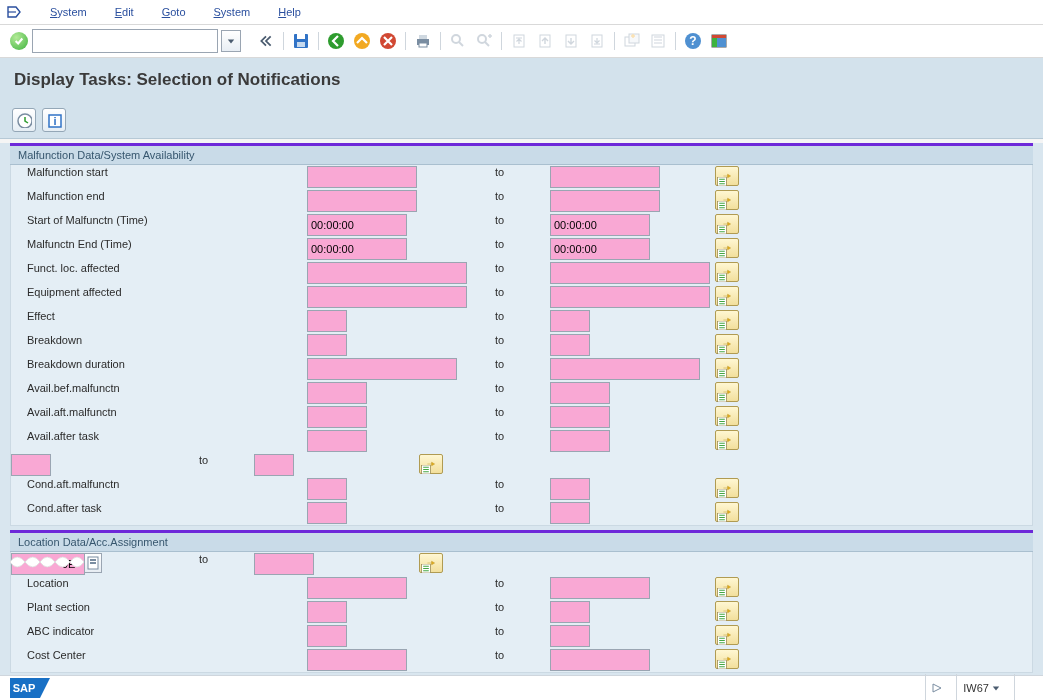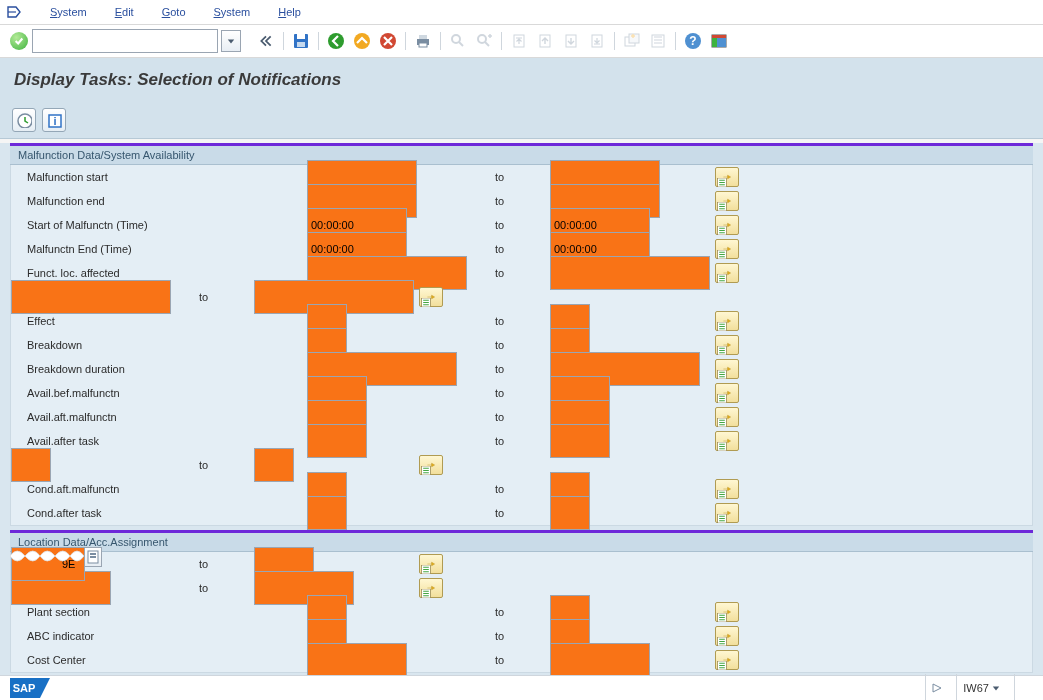--- a/index.html
+++ b/index.html
@@ -12,36 +12,36 @@
   .ok-btn{width:18px;height:18px;border-radius:50%;
     background:radial-gradient(circle at 35% 30%,#b3ea97,#3eb23e);display:flex;align-items:center;justify-content:center}
   .ok-btn svg{width:10px;height:10px;stroke:#fff;stroke-width:2.5;fill:none}
   .cmd-field{width:180px;height:20px;border:1px solid #9aa5b2;background:#fff}
   .dd-arrow{width:18px;height:20px;border:1px solid #9aa5b2;background:linear-gradient(#fff,#e8eef4);
     display:flex;align-items:center;justify-content:center;margin-left:-1px}
   .dd-arrow svg{width:8px;height:8px;fill:#4a5b6f}
   .tb-btn{width:22px;height:22px;display:flex;align-items:center;justify-content:center;cursor:pointer}
   .tb-sep{width:1px;height:18px;background:#cfd6dd;margin:0 2px}
   .title-area{background:#d3e2ec;border-bottom:1px solid #b6c9d6;padding:0}
-  .title-text{font-size:17px;font-weight:bold;font-style:italic;color:#3a3a3a;padding:12px 14px}
+  .title-text{font-size:17px;font-weight:bold;color:#3a3a3a;padding:12px 14px}
   .app-tb{display:flex;gap:6px;padding:6px 12px}
   .app-tb .ab{width:22px;height:22px;border:1px solid #94a7b7;border-radius:3px;
     background:linear-gradient(#fff,#e6eef4);display:flex;align-items:center;justify-content:center}
   .form-area{padding:0 10px 10px 10px;background:#d9e6ef}
   .group{margin-top:4px}
   .group-hd{background:#c9dbe8;border-bottom:1px solid #a9bfcf;border-top:3px solid #6d28d9;
     padding:3px 8px;color:#36566e}
   .group-body{background:#e4eef5;border:1px solid #cbd9e3;border-top:none}
-  .row{display:flex;align-items:center;padding:1px 0;height:22px}
+  .row{display:flex;padding:1px 0;height:22px}
   .lbl{width:280px;padding-left:16px;color:#2b2b2b}
   .col-from{display:flex;justify-content:flex-start;width:180px}
   .col-to-lbl{width:55px;text-align:left;color:#2b2b2b;padding-left:8px}
   .col-to{display:flex;justify-content:flex-start;width:165px}
   .col-mult{width:40px;display:flex;justify-content:flex-start}
-  input.sapf{height:18px;border:1px solid #9aa5b2;background:#f97316;font:inherit;padding:16px 3px;box-sizing:border-box}
+  input.sapf{height:18px;border:1px solid #9aa5b2;background:#f9a8d4;font:inherit;padding:10px 3px;box-sizing:border-box}
   .w-date{width:110px}
   .w-time{width:100px;font-family:"Courier New",monospace}
   .w-long{width:160px}
   .w-tiny{width:40px}
   .w-mid{width:150px}
   .w-short{width:60px}
   .mult-btn{width:22px;height:18px;border:1px solid #b09b52;border-radius:2px;
     background:linear-gradient(#fff7d2,#f2df9c);display:flex;align-items:center;justify-content:center;position:relative}
   .mult-btn .arrow{width:10px;height:6px}
   .mult-btn .doc{position:absolute;bottom:-1px;left:1px;width:10px;height:9px}
@@ -398,20 +398,21 @@
               <svg class="arrow" viewBox="0 0 12 10">
                 <use href="#ic-mult-arrow"></use>
               </svg>
               <svg class="doc" viewBox="0 0 8 8">
                 <use href="#ic-mult-doc"></use>
               </svg>
             </span>
           </div>
         </div>
       <div class="row">
+          <div class="lbl">Equipment affected</div>
           <div class="col-from">
             <input class="sapf w-long" value="" style="">
           </div>
           <div class="col-to-lbl">to</div>
           <div class="col-to">
             <input class="sapf w-long" value="" style="">
           </div>
           <div class="col-mult">
             <span class="mult-btn">
               <svg class="arrow" viewBox="0 0 12 10">
@@ -629,20 +630,21 @@
               <svg class="arrow" viewBox="0 0 12 10">
                 <use href="#ic-mult-arrow"></use>
               </svg>
               <svg class="doc" viewBox="0 0 8 8">
                 <use href="#ic-mult-doc"></use>
               </svg>
             </span>
           </div>
         </div>
       <div class="row">
+          <div class="lbl">Location</div>
           <div class="col-from">
             <input class="sapf" style="width: 100px;">
           </div>
           <div class="col-to-lbl">to</div>
           <div class="col-to">
             <input class="sapf" style="width: 100px;">
           </div>
           <div class="col-mult">
             <span class="mult-btn">
               <svg class="arrow" viewBox="0 0 12 10">

